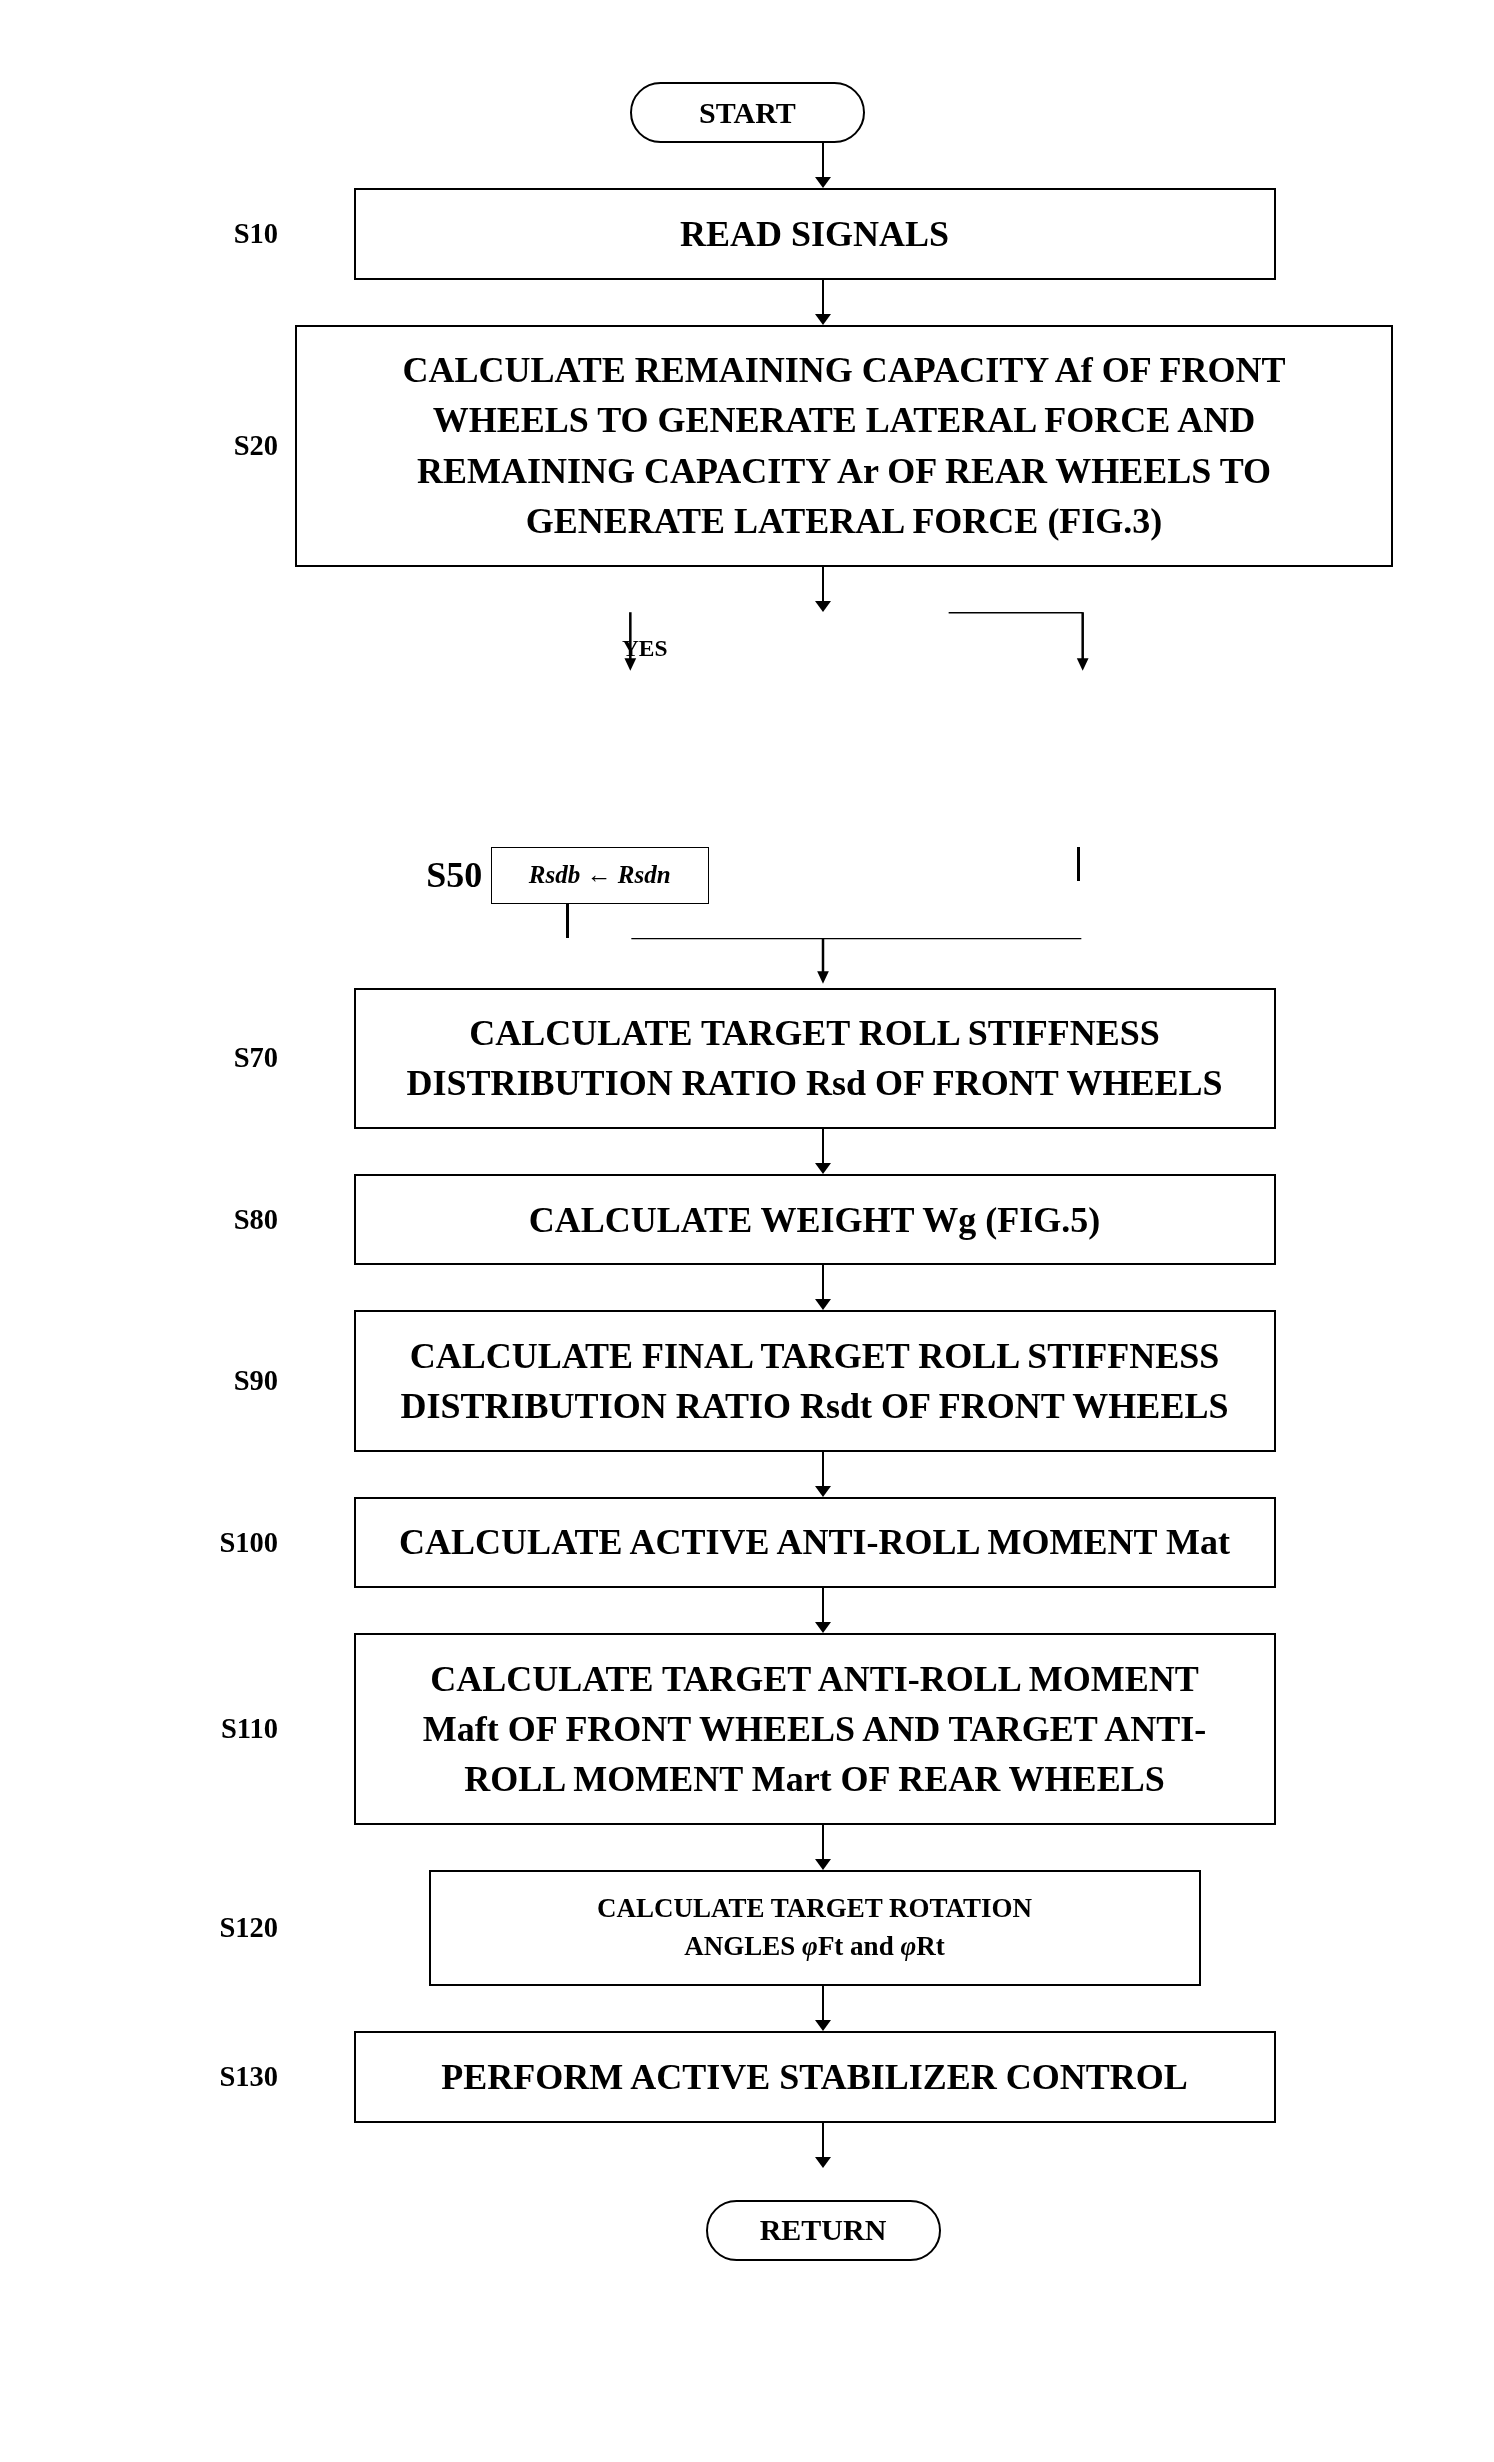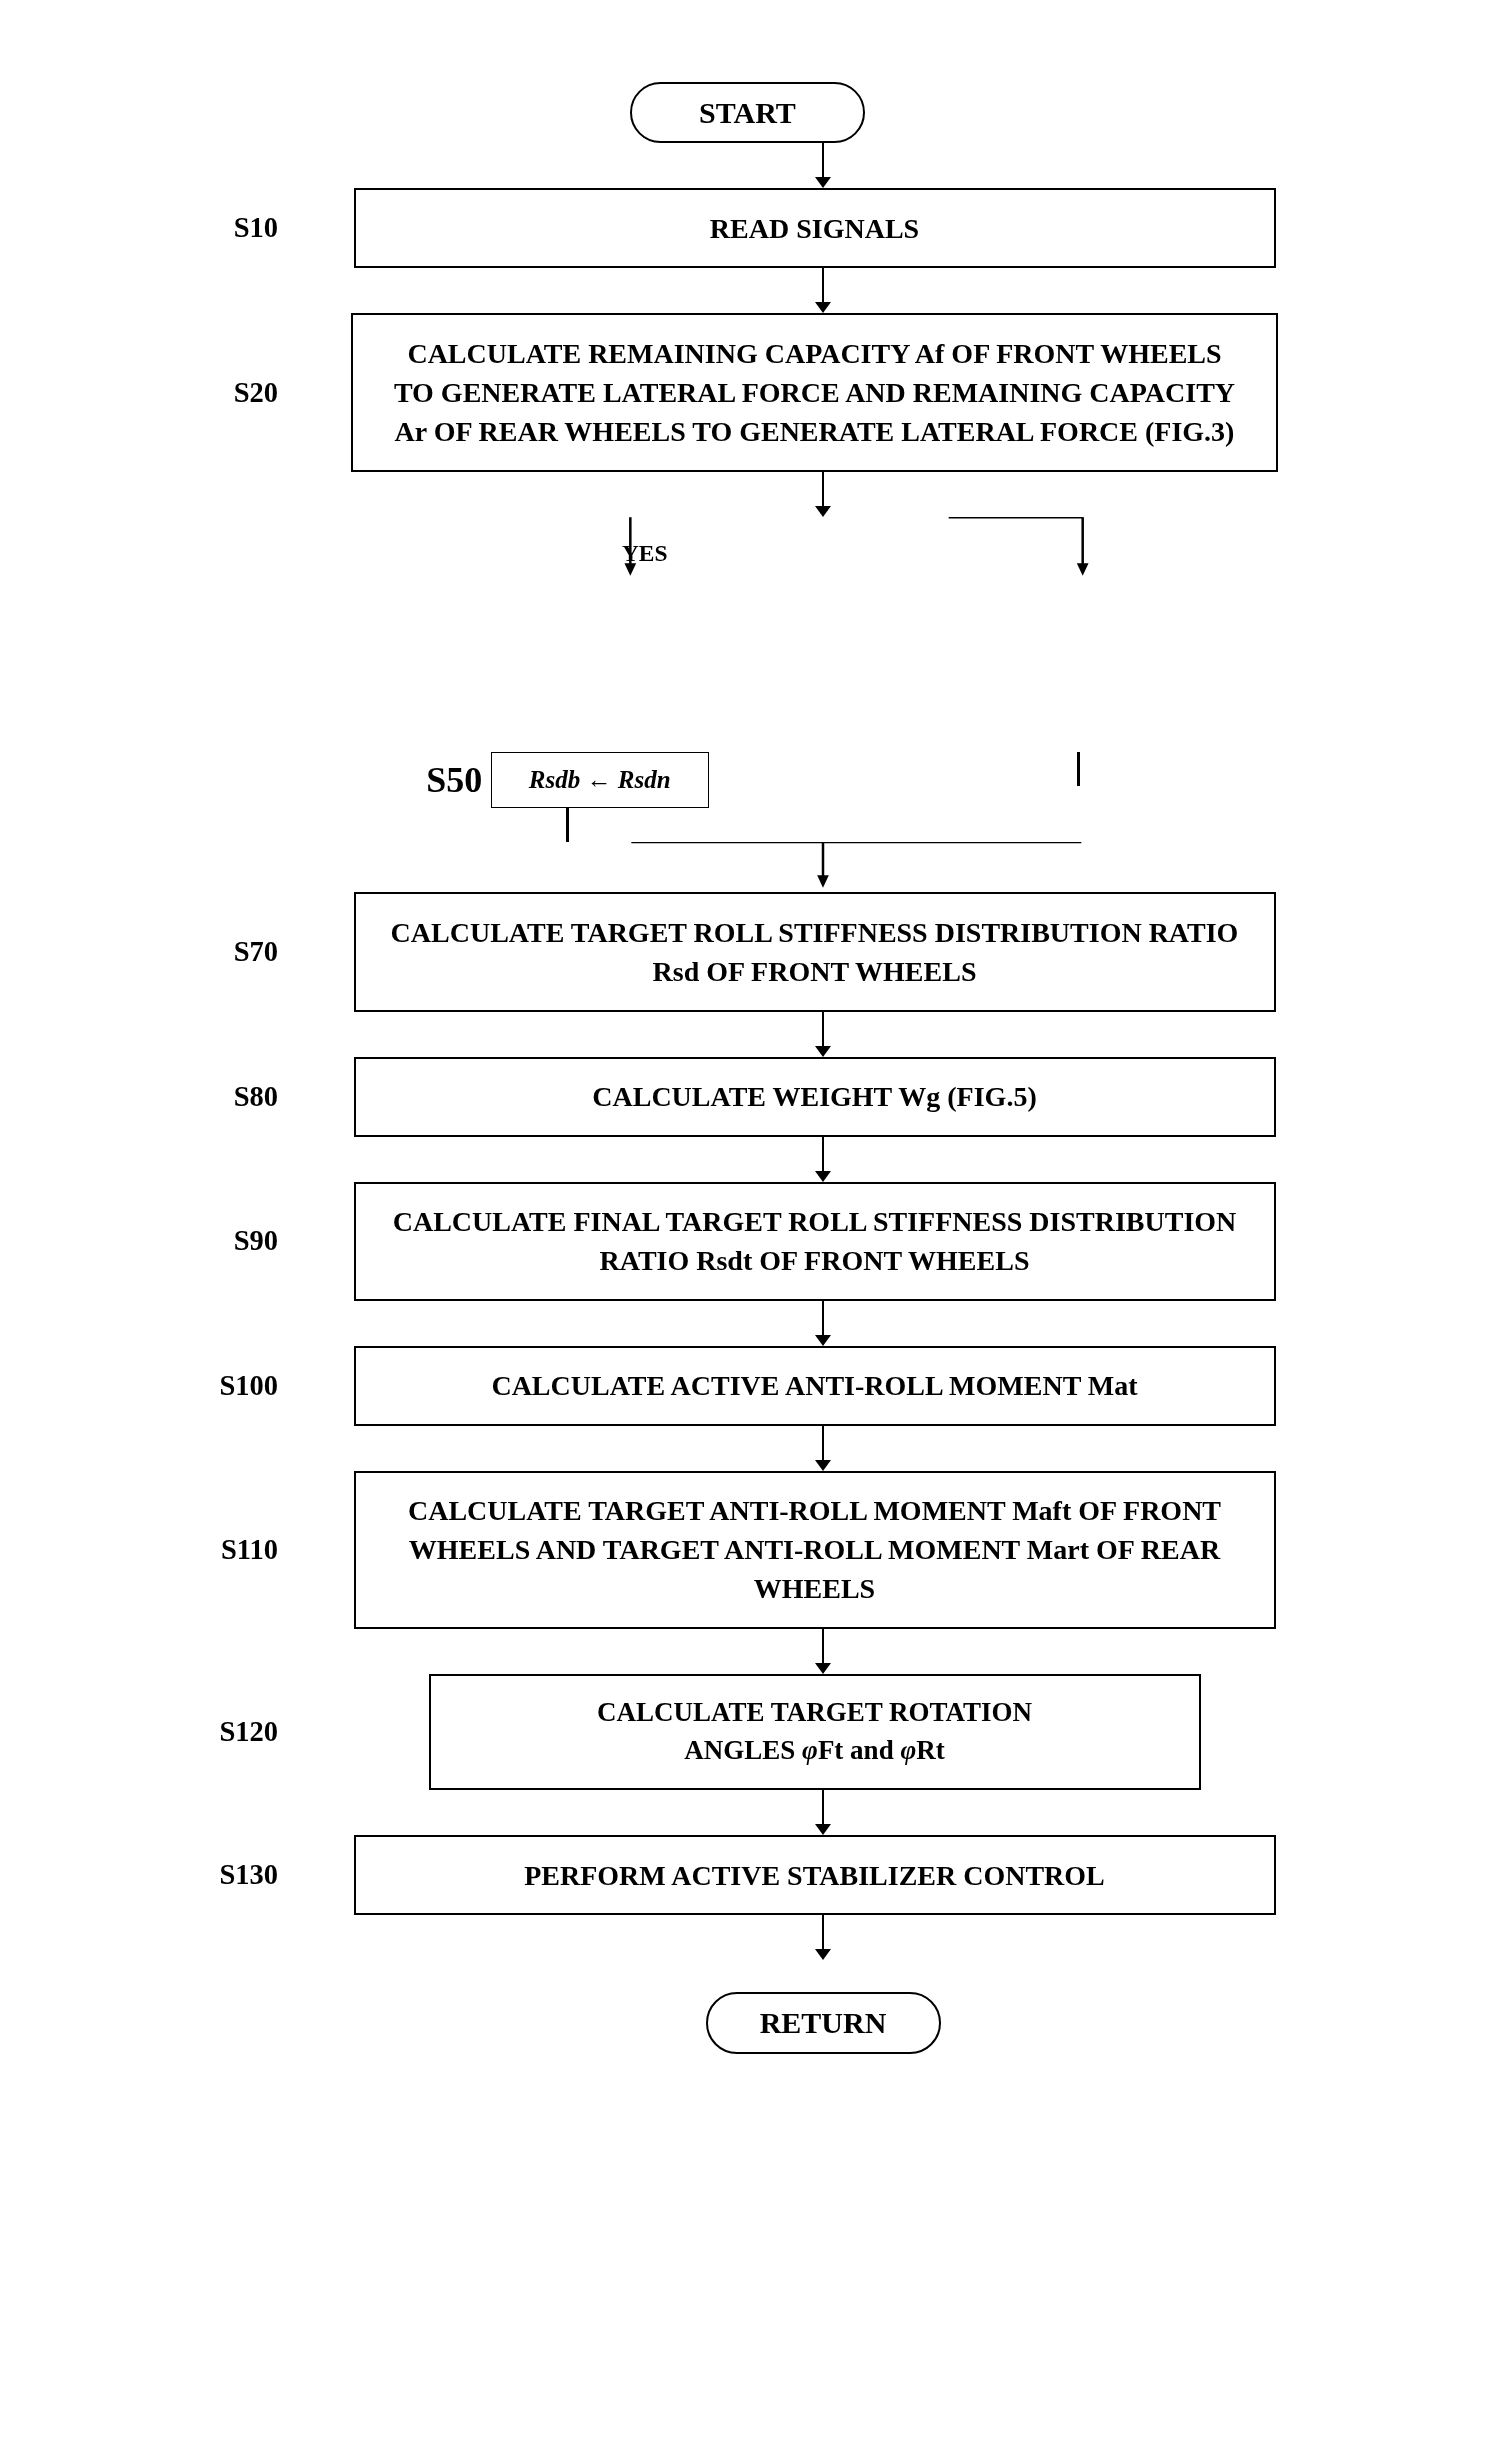--- a/index.html
+++ b/index.html
@@ -44,21 +44,21 @@
       background: #fff;
       min-width: 235px;
       display: inline-block;
       margin-top: 32px;
     }
 
     
     .rect-box {
       border: 2.1px solid #000;
       padding: 18.4px 34px;
-      font-size: 28px;
+      font-size: 36px;
       font-weight: bold;
       text-align: center;
       background: #fff;
       width: 922px;
       display: block;
       line-height: 1.4;
     }
 
     
     .step-row {
@@ -122,21 +122,21 @@
   </div>
 
   <div style="display:flex;flex-direction:column;align-items:center;margin-left:151px;">
     <div class="v-line" style="height:34px;"></div>
     <div class="arrow-down"></div>
   </div>
 
   <div class="step-row">
     <div class="step-label">S20</div>
     <div class="step-content">
-      <div class="rect-box" style="width:927px;">CALCULATE REMAINING CAPACITY Af OF FRONT WHEELS TO GENERATE LATERAL FORCE AND REMAINING CAPACITY Ar OF REAR WHEELS TO GENERATE LATERAL FORCE (FIG.3)</div>
+      <div class="rect-box" style="width:1098px;">CALCULATE REMAINING CAPACITY Af OF FRONT WHEELS TO GENERATE LATERAL FORCE AND REMAINING CAPACITY Ar OF REAR WHEELS TO GENERATE LATERAL FORCE (FIG.3)</div>
     </div>
   </div>
 
   <div style="display:flex;flex-direction:column;align-items:center;margin-left:151px;">
     <div class="v-line" style="height:34px;"></div>
     <div class="arrow-down"></div>
   </div>
 
 
   <div style="width:1173px;position:relative;margin-left:151px;">

